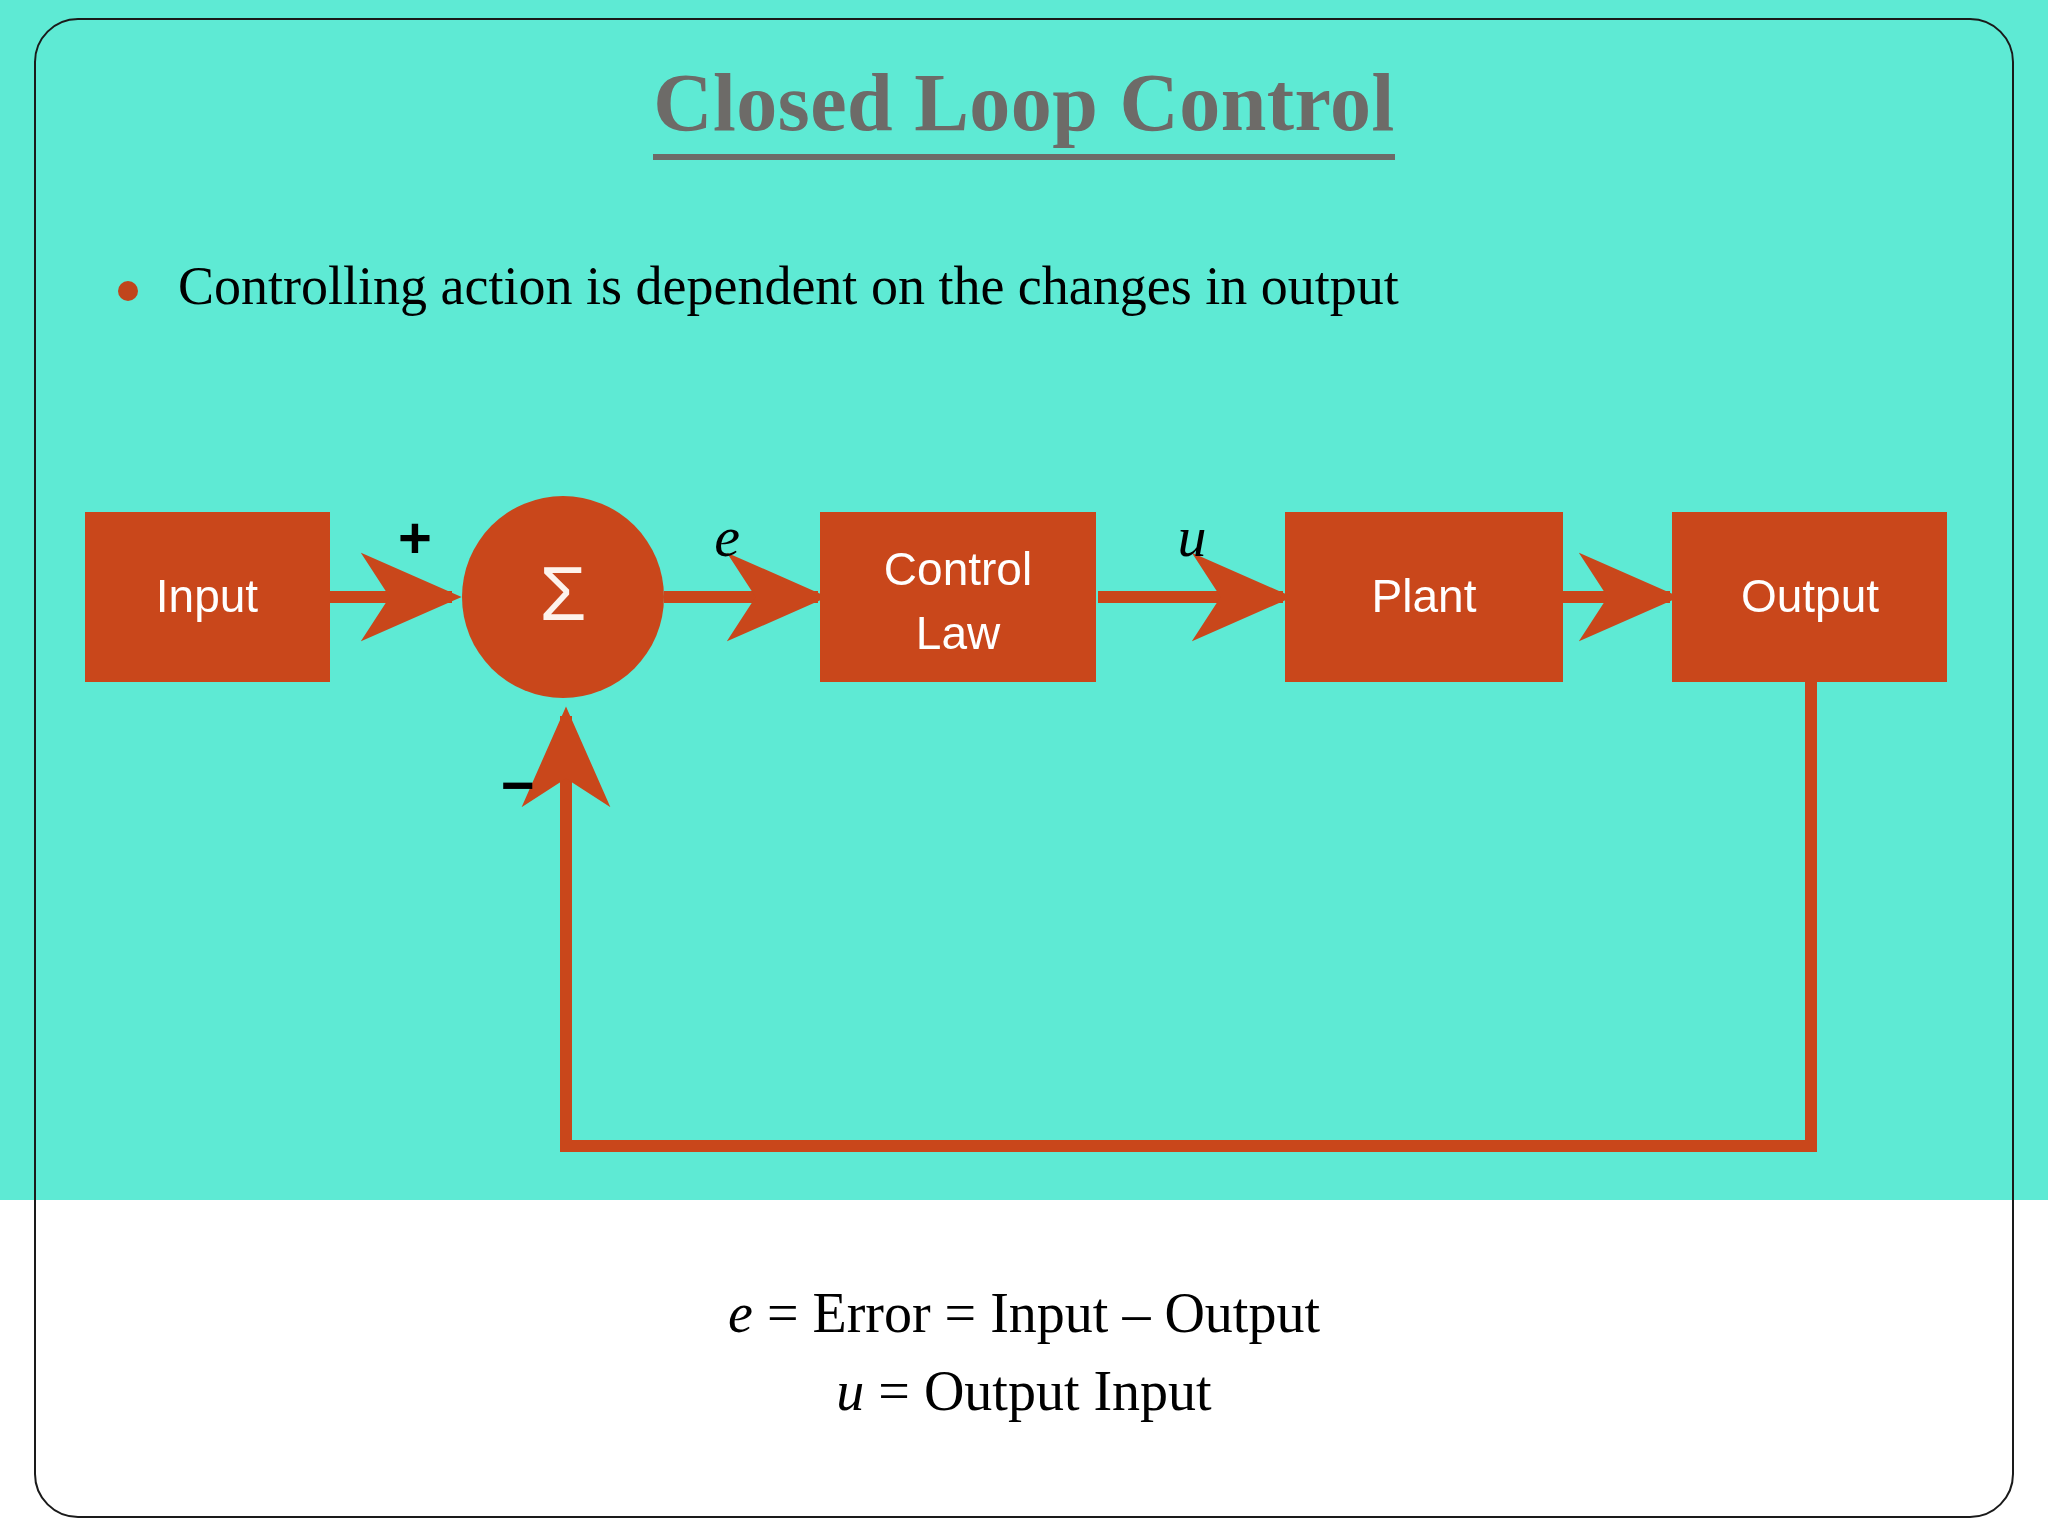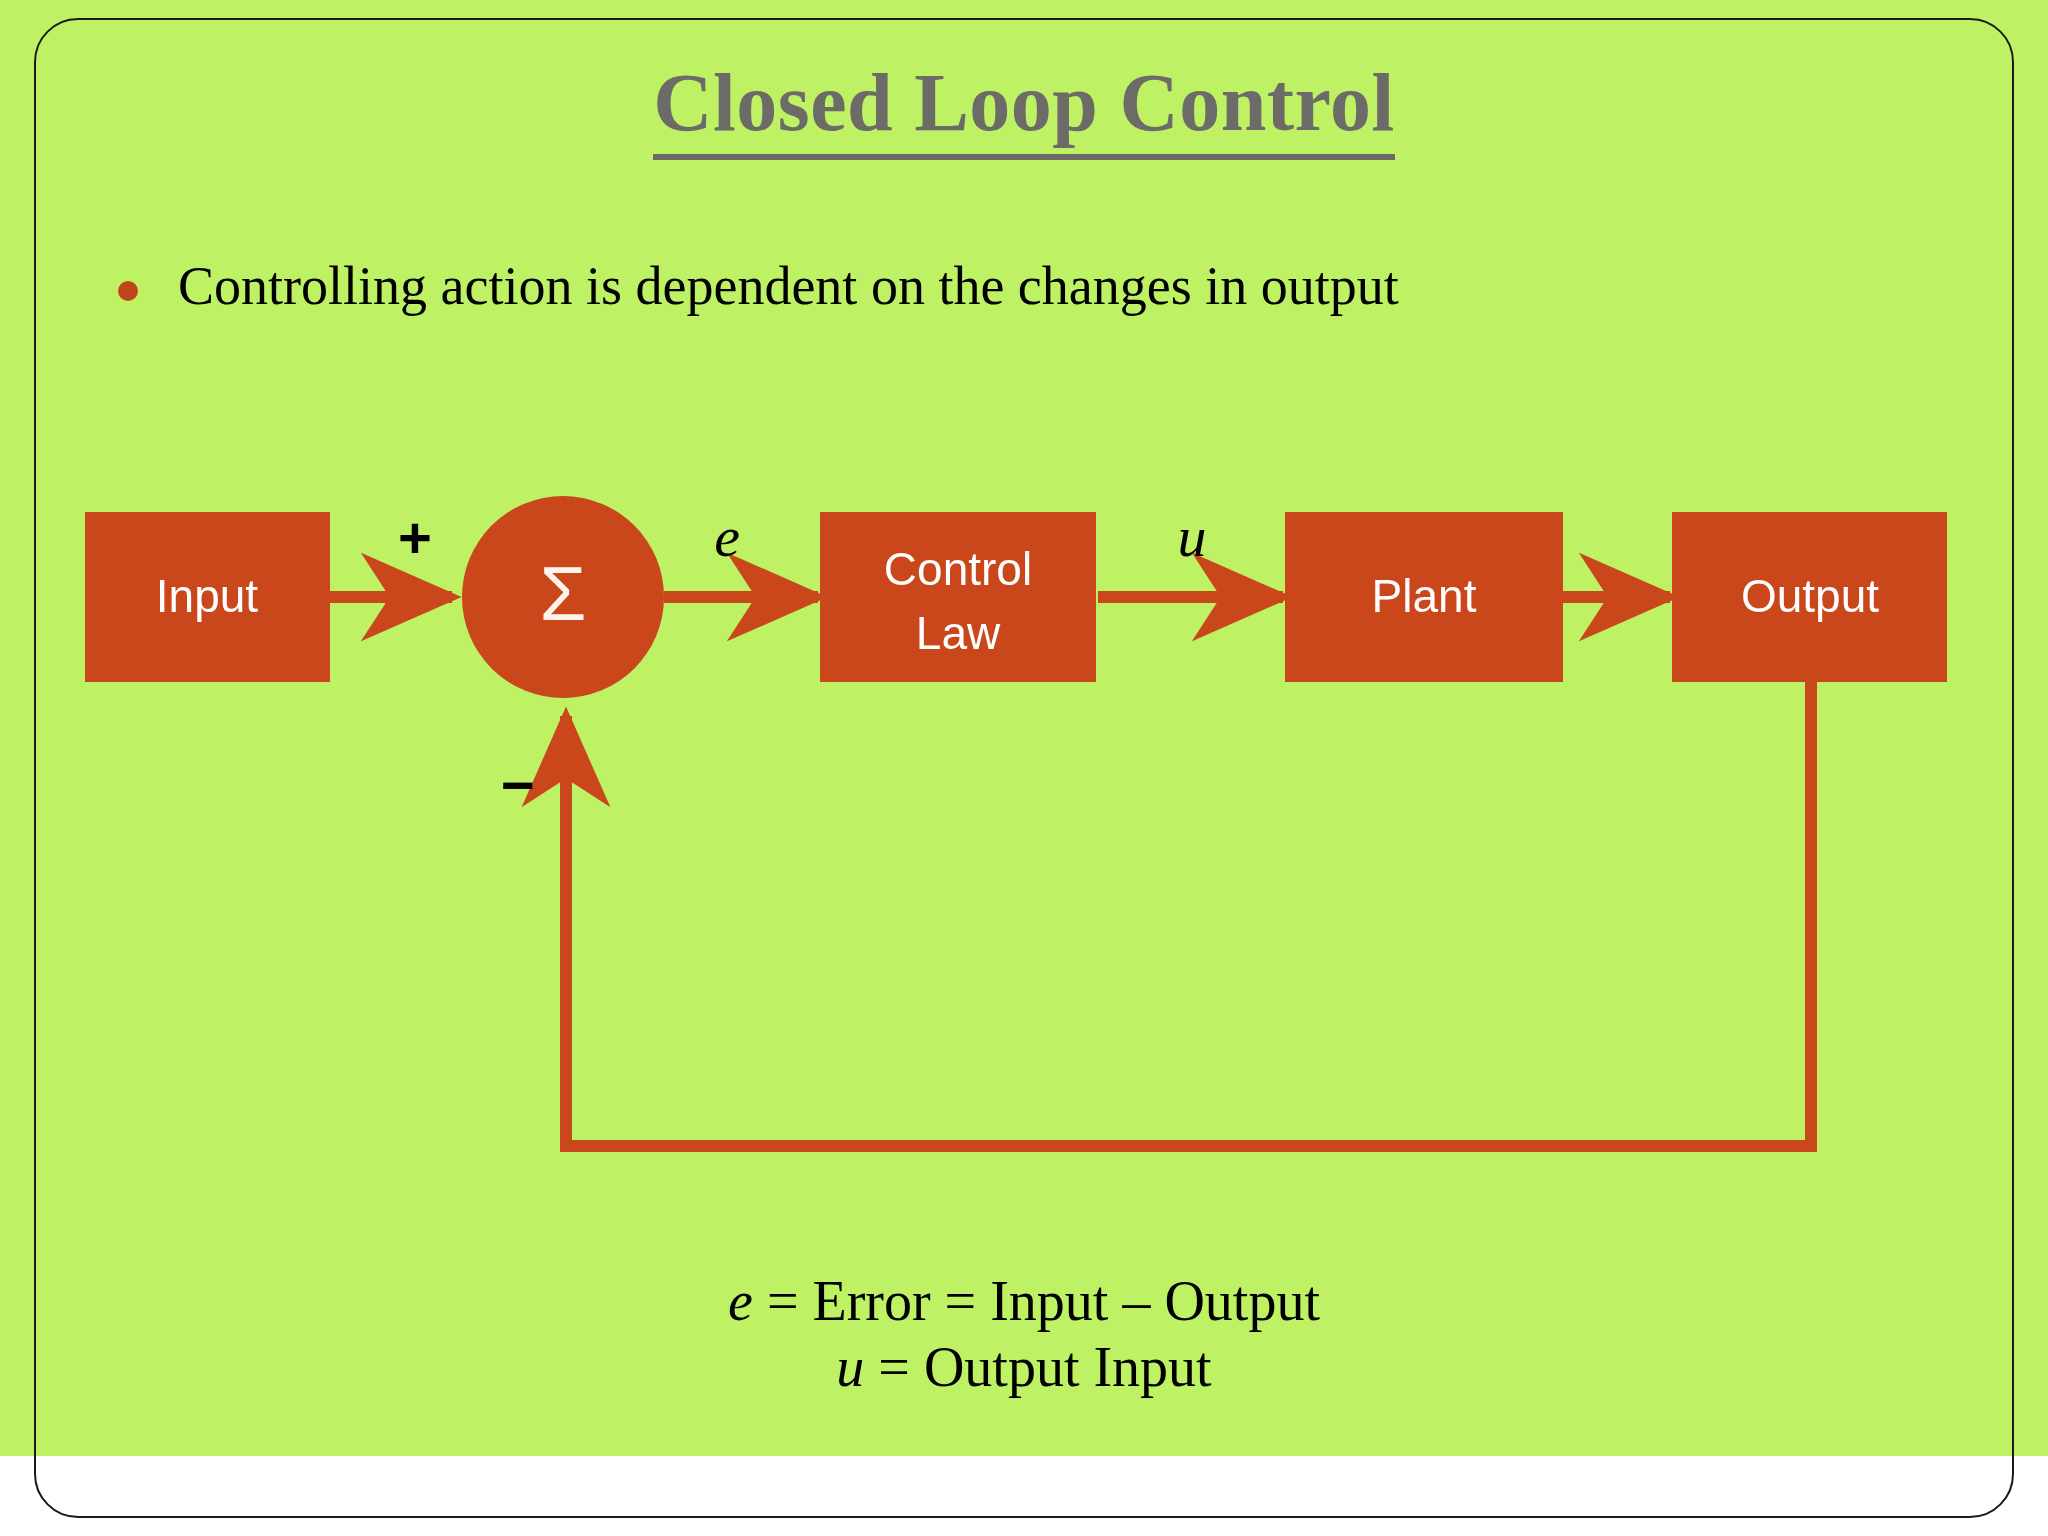--- a/index.html
+++ b/index.html
@@ -10,23 +10,23 @@
   body {
     width: 2048px;
     height: 1536px;
     font-family: "Liberation Serif", serif;
     overflow: hidden;
   }
 
   .slide {
     position: relative;
     width: 2048px;
-    height: 1456px;
+    height: 1200px;
     box-sizing: border-box;
-    background: #bef264;
+    background: #5eead4;
   }
 
   .slide-frame {
     position: absolute;
     left: 34px;
     top: 18px;
     width: 1980px;
     height: 1500px;
     border: 2px solid #1a1a1a;
     border-radius: 44px;
@@ -120,21 +120,21 @@
     left: 0;
     top: 1268px;
     width: 2048px;
     text-align: center;
     font-family: "Liberation Serif", serif;
     font-size: 56px;
     line-height: 1.18;
     color: #000000;
   }
   .legend em { font-style: italic; }
-  .legend div { white-space: pre; }
+  .legend div { white-space: pre; margin-top: 12px; }
 </style>
 </head>
 <body>
 
 <div class="slide">
 
   <div class="slide-frame"></div>
 
   <div class="slide-title"><span class="u">Closed Loop Control</span></div>
 

